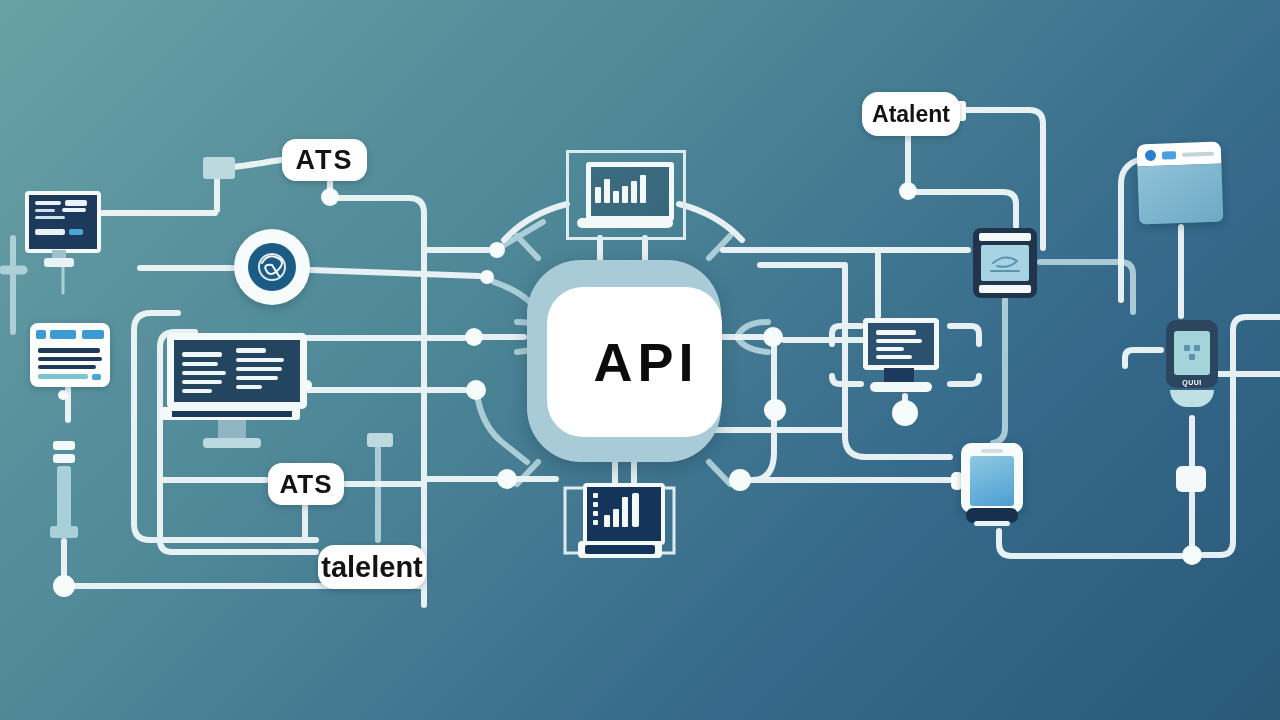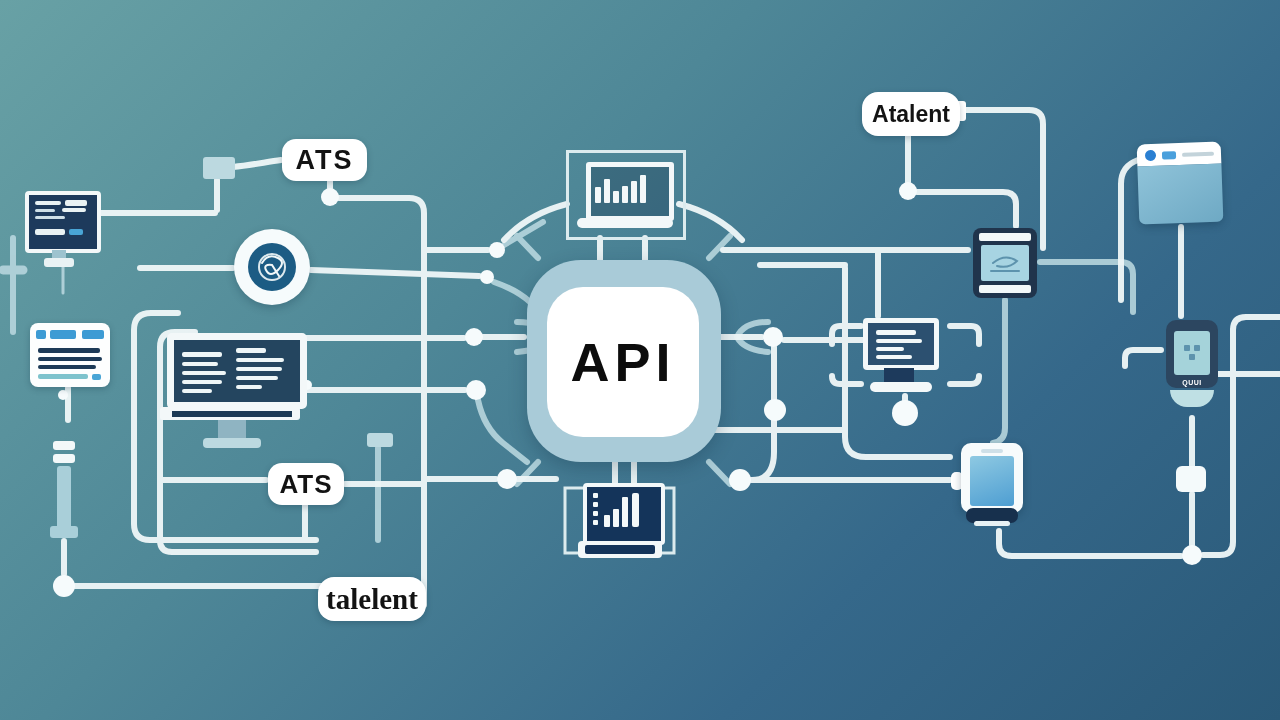--- a/index.html
+++ b/index.html
@@ -12,21 +12,21 @@
   .dev{position:absolute;z-index:2;}
   .label{
     position:absolute;z-index:3;background:#ffffff;border-radius:14px;
     display:flex;align-items:center;justify-content:center;
     color:#131313;font-weight:bold;box-shadow:0 2px 6px rgba(10,40,60,.25);
   }
   
   .chip{left:527px;top:260px;width:194px;height:202px;background:#a9cbd8;border-radius:54px;
         box-shadow:0 6px 18px rgba(10,40,60,.25);}
   .chip-face{position:absolute;left:20px;top:27px;width:152px;height:150px;background:#ffffff;border-radius:36px;
-        display:flex;align-items:center;justify-content:center;}
+        display:flex;align-items:center;justify-content:center;padding-left:23px;}
   .chip-face span{font-size:54px;font-weight:800;letter-spacing:5px;color:#0c0c0c;}
   
   .bar{position:absolute;border-radius:2px;}
   
   .mon-tl{left:25px;top:191px;width:68px;height:54px;background:#1d3a5c;border:4px solid #f3f8f9;border-radius:4px;}
   .mon-tl-stand{left:52px;top:250px;width:14px;height:10px;background:#9dc3cf;}
   .mon-tl-base{left:44px;top:258px;width:30px;height:9px;background:#e9f2f4;border-radius:3px;}
   
   .card-l{left:30px;top:323px;width:80px;height:64px;background:#fdfefe;border-radius:8px;box-shadow:0 2px 6px rgba(10,40,60,.25);}
   
@@ -333,21 +333,21 @@
   <div class="dev sq-r"></div>
 
   <div class="label" style="left:282px;top:139px;width:85px;height:42px;font-size:27px;letter-spacing:2px;">
     <span>ATS</span>
   </div>
 
   <div class="label" style="left:268px;top:463px;width:76px;height:42px;font-size:26px;letter-spacing:1px;">
     <span>ATS</span>
   </div>
 
-  <div class="label" style="left:318px;top:577px;width:108px;height:44px;font-size:29px;border-radius:16px;font-family:Liberation Serif, serif;">
+  <div class="label" style="left:318px;top:545px;width:108px;height:44px;font-size:29px;border-radius:16px;">
     <span>talelent</span>
   </div>
 
   <div class="label" style="left:862px;top:92px;width:98px;height:44px;font-size:23px;border-radius:16px;text-align:right;">
     <span>Atalent</span>
   </div>
 
 </div>
 
 </body></html>

